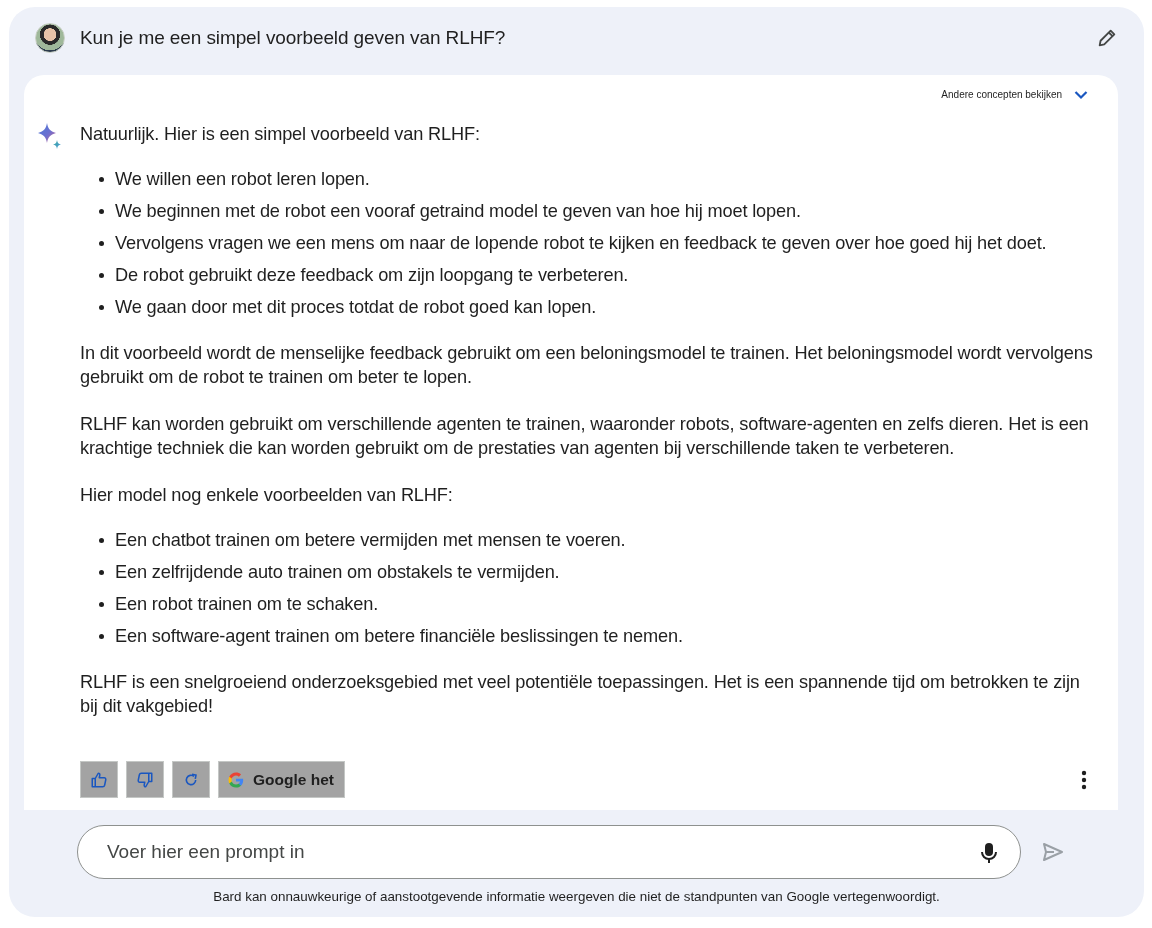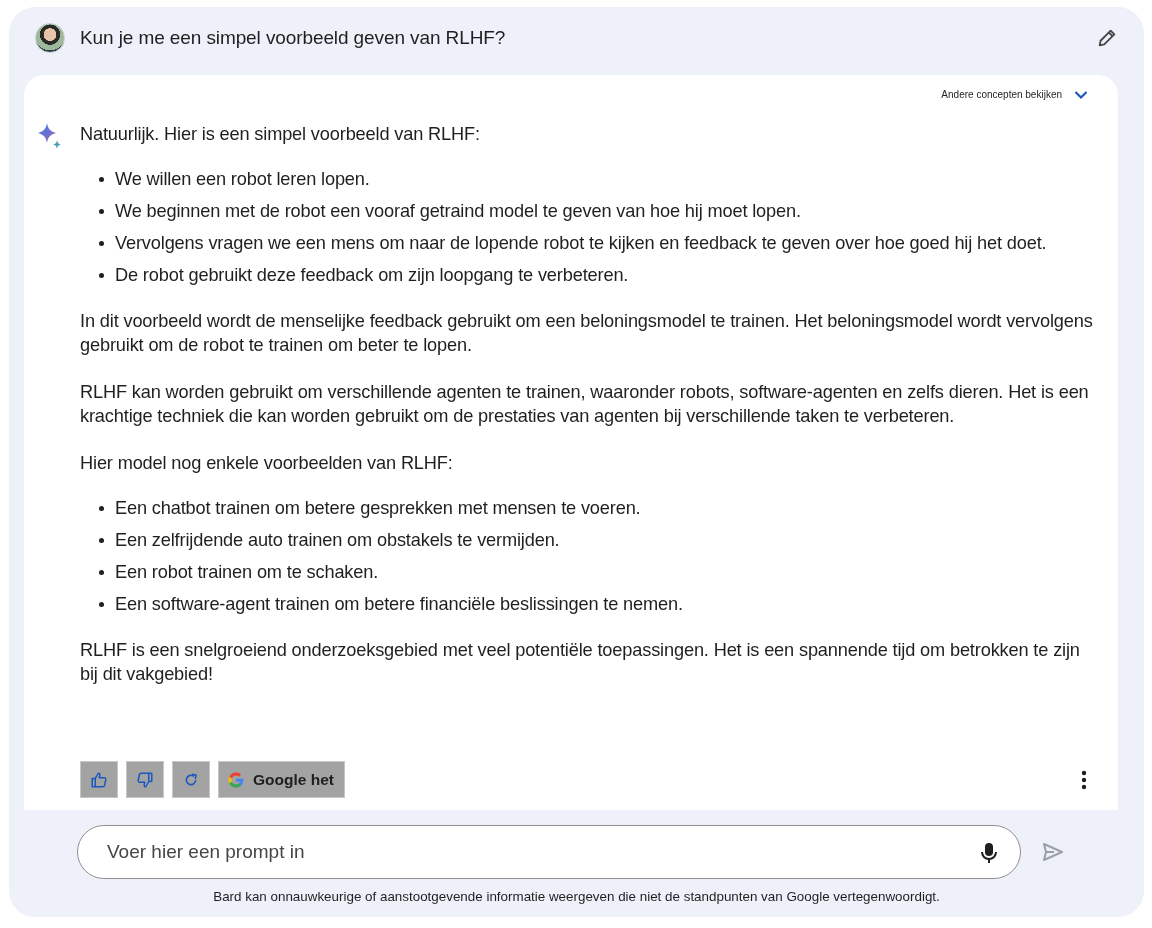--- a/index.html
+++ b/index.html
@@ -113,26 +113,27 @@
       <path d="M21 18 C21.5 21 22.5 22 25 22.5 C22.5 23 21.5 24 21 27 C20.5 24 19.5 23 17 22.5 C19.5 22 20.5 21 21 18 Z" fill="url(#sg2)"></path>
     </svg>
 
     <div class="content">
       <p>Natuurlijk. Hier is een simpel voorbeeld van RLHF:</p>
       <ul>
         <li>We willen een robot leren lopen.</li>
         <li>We beginnen met de robot een vooraf getraind model te geven van hoe hij moet lopen.</li>
         <li>Vervolgens vragen we een mens om naar de lopende robot te kijken en feedback te geven over hoe goed hij het doet.</li>
         <li>De robot gebruikt deze feedback om zijn loopgang te verbeteren.</li>
+        <li>We gaan door met dit proces totdat de robot goed kan lopen.</li>
       </ul>
       <p class="para">In dit voorbeeld wordt de menselijke feedback gebruikt om een beloningsmodel te trainen. Het beloningsmodel wordt vervolgens gebruikt om de robot te trainen om beter te lopen.</p>
       <p class="para">RLHF kan worden gebruikt om verschillende agenten te trainen, waaronder robots, software-agenten en zelfs dieren. Het is een krachtige techniek die kan worden gebruikt om de prestaties van agenten bij verschillende taken te verbeteren.</p>
       <p>Hier model nog enkele voorbeelden van RLHF:</p>
       <ul>
-        <li>Een chatbot trainen om betere gesprekken met mensen te voeren.</li>
+        <li>Een chatbot trainen om betere vermijden met mensen te voeren.</li>
         <li>Een zelfrijdende auto trainen om obstakels te vermijden.</li>
         <li>Een robot trainen om te schaken.</li>
         <li>Een software-agent trainen om betere financiële beslissingen te nemen.</li>
       </ul>
       <p>RLHF is een snelgroeiend onderzoeksgebied met veel potentiële toepassingen. Het is een spannende tijd om betrokken te zijn bij dit vakgebied!</p>
     </div>
 
     <div class="actions">
       <div class="act-btn">
         <svg width="18" height="18" viewBox="0 0 24 24">

